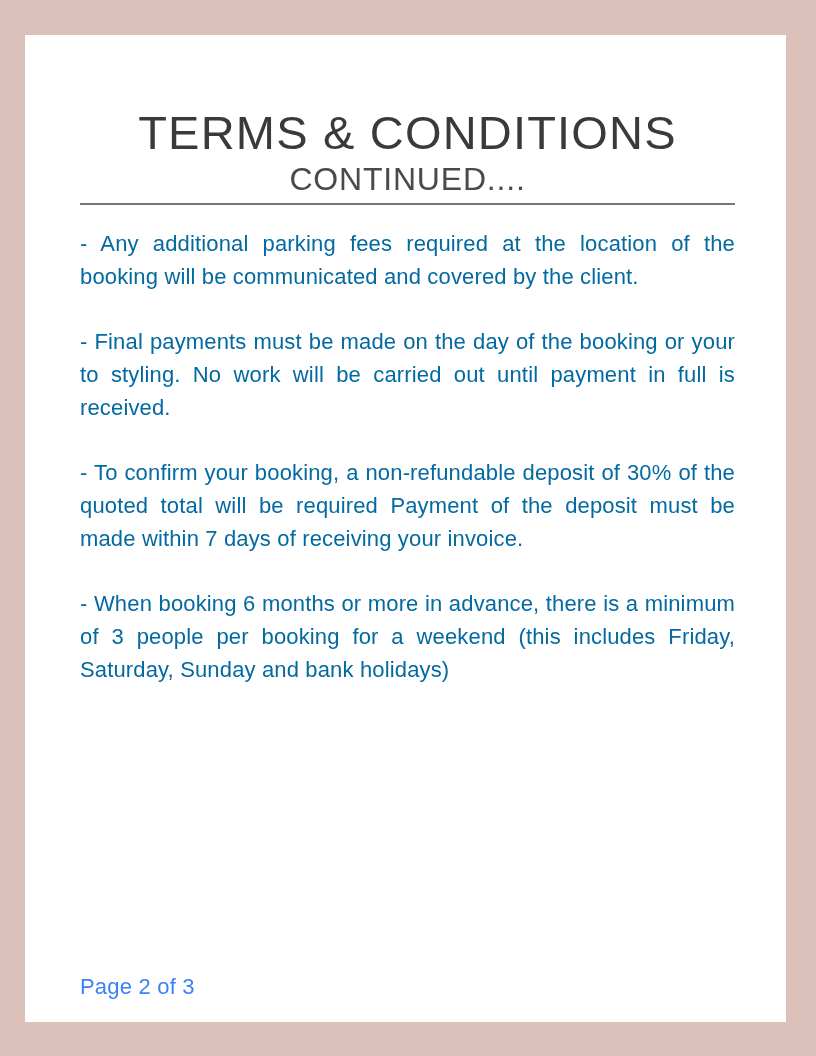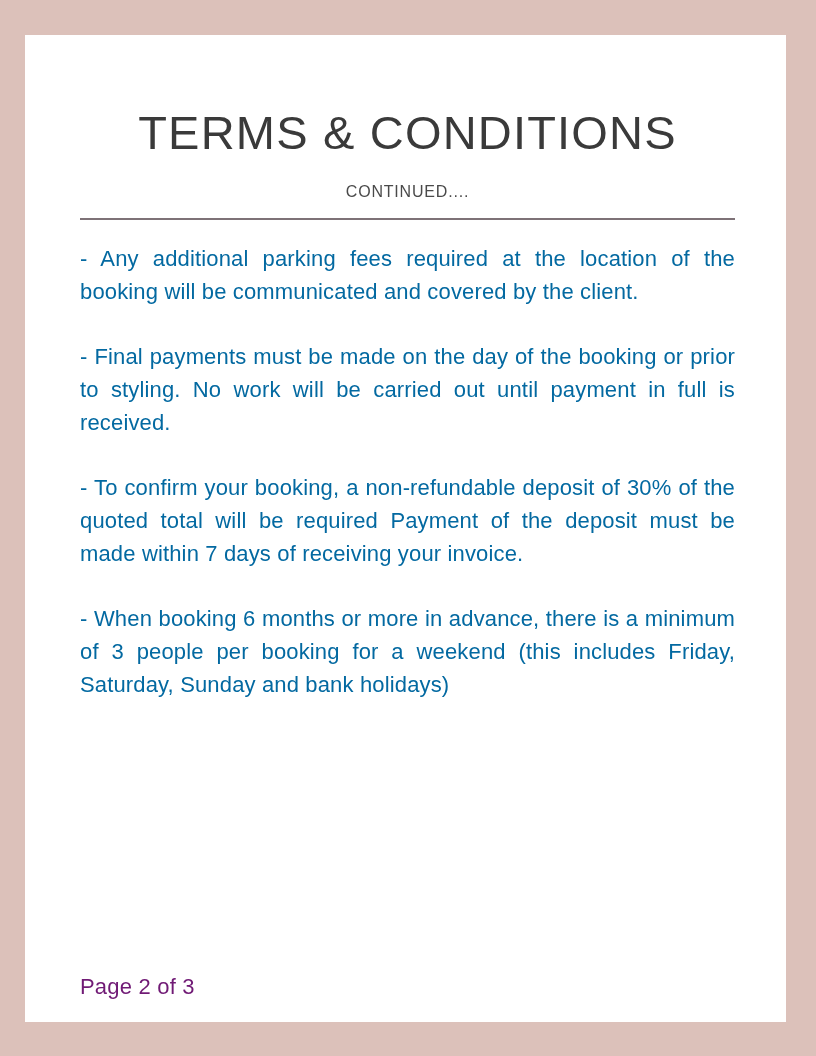--- a/index.html
+++ b/index.html
@@ -48,26 +48,26 @@
     font-family: "Liberation Sans", sans-serif;
     font-weight: 300;
     font-size: 47px;
     line-height: 56px;
     letter-spacing: 1.2px;
     color: #3a3a3a;
     white-space: nowrap;
   }
 
   .doc-subtitle {
-    margin: 12px;
+    margin: 0;
     padding-top: 4px;
     text-align: center;
     font-family: "Liberation Sans", sans-serif;
     font-weight: 300;
-    font-size: 16px;
+    font-size: 32px;
     line-height: 29px;
     letter-spacing: 0.8px;
     color: #4a4a4a;
   }
 
   .divider {
     margin: 9px 0 0 0;
     width: 655px;
     height: 2px;
     background: #7e7277;
@@ -95,39 +95,39 @@
 
   .page-footer {
     position: absolute;
     left: 55px;
     top: 938px;
     font-family: "Liberation Sans", sans-serif;
     font-weight: 300;
     font-size: 22px;
     line-height: 28px;
     letter-spacing: 0.2px;
-    color: #701a75;
+    color: #3b82f6;
   }
 </style>
 </head>
 <body>
 
 <div class="page">
   <div class="paper">
     <div class="content">
 
       <h1 class="doc-title">TERMS &amp; CONDITIONS</h1>
 
       <div class="doc-subtitle">CONTINUED....</div>
 
       <div class="divider"></div>
 
       <div class="body-text">
         <p class="para">- Any additional parking fees required at the location of the booking will be communicated and covered by the client.</p>
-        <p class="para">- Final payments must be made on the day of the booking or prior to styling. No work will be carried out until payment in full is received.</p>
+        <p class="para">- Final payments must be made on the day of the booking or your to styling. No work will be carried out until payment in full is received.</p>
         <p class="para">- To confirm your booking, a non-refundable deposit of 30% of the quoted total will be required Payment of the deposit must be made within 7 days of receiving your invoice.</p>
         <p class="para">- When booking 6 months or more in advance, there is a minimum of 3 people per booking for a weekend (this includes Friday, Saturday, Sunday and bank holidays)</p>
       </div>
 
     </div>
 
     <div class="page-footer">Page 2 of 3</div>
   </div>
 </div>
 

